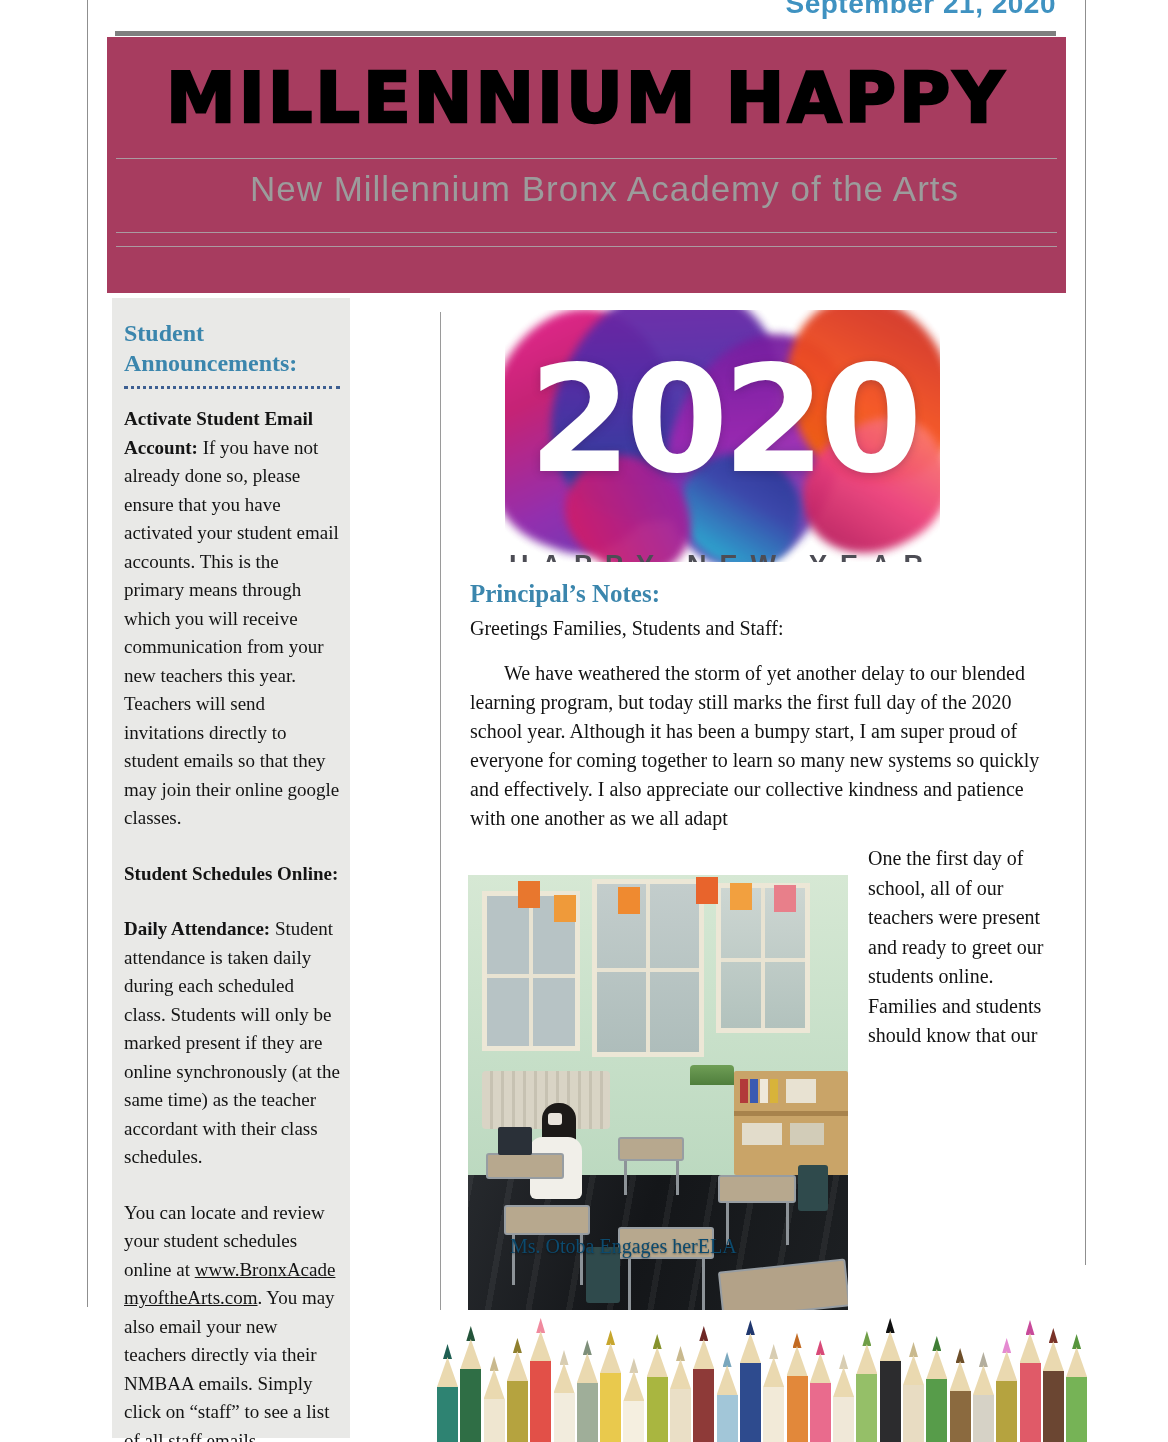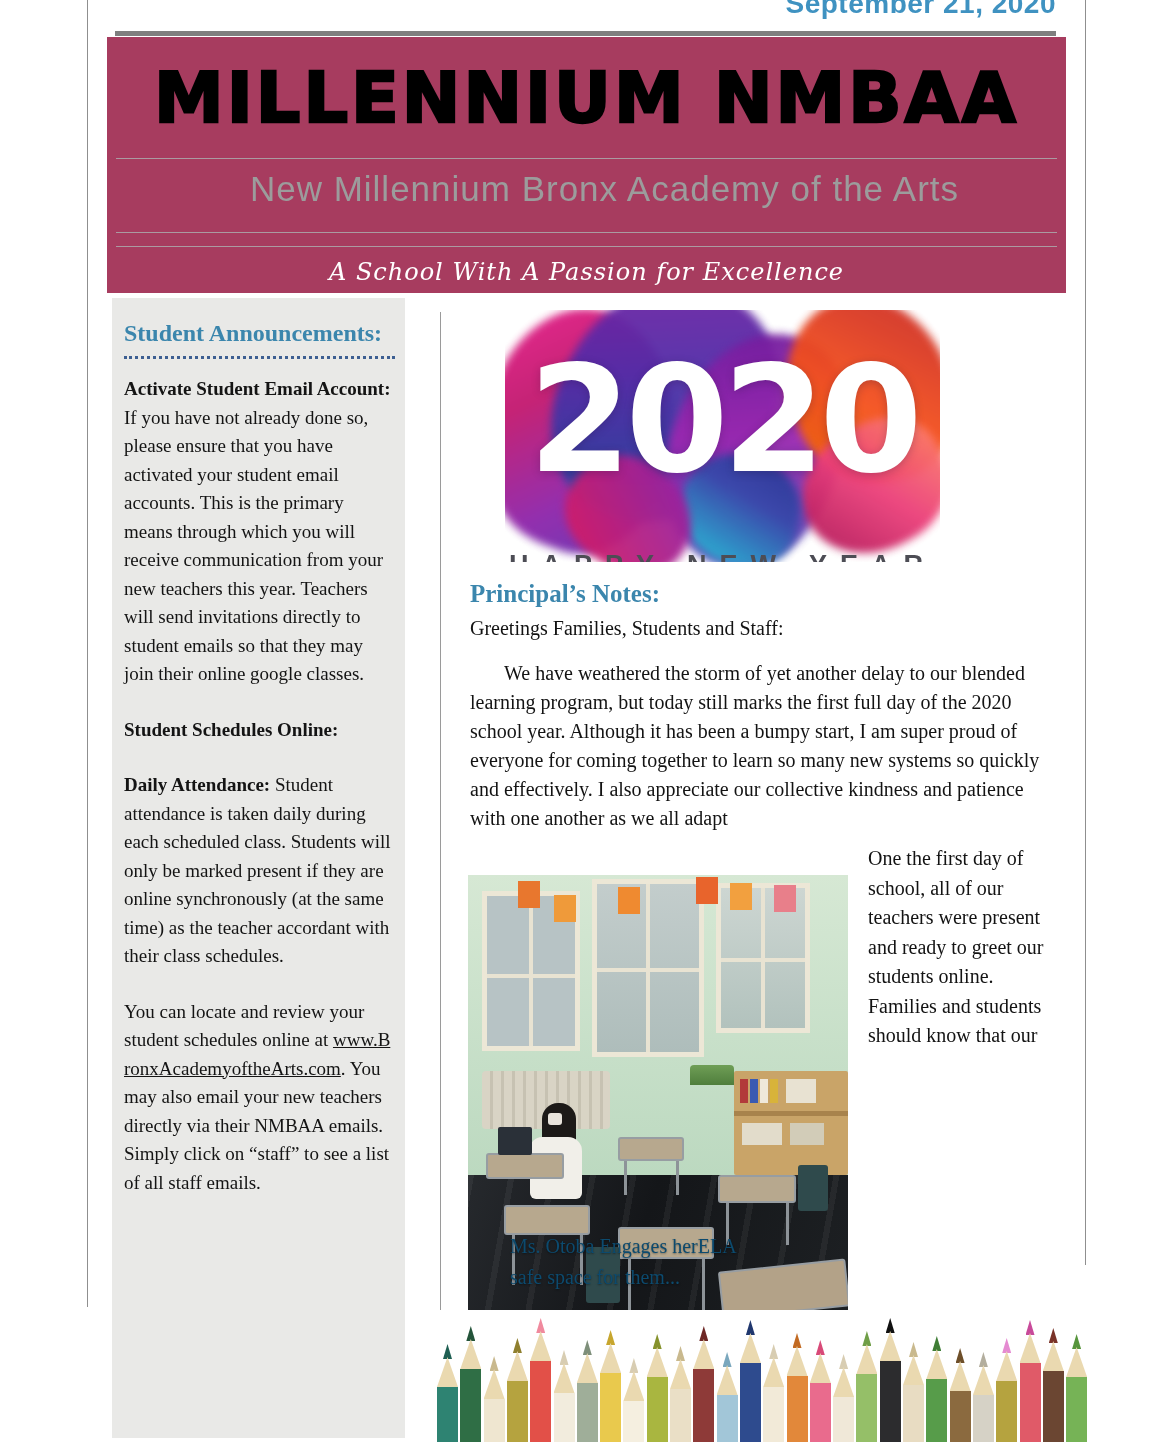--- a/index.html
+++ b/index.html
@@ -45,21 +45,21 @@
     font-size:35px;color:#9c9c9c;letter-spacing:1px;padding-left:36px;
   }
   #m-tagline{
     position:absolute;left:0;right:0;top:221px;
     font-family:"DejaVu Serif","Liberation Serif",serif;
     font-style:italic;font-size:24px;color:#ffffff;letter-spacing:1px;
   }
 
   
   #sidebar{
-    left:112px;top:298px;width:293px;height:1140px;
+    left:112px;top:298px;width:238px;height:1140px;
     background:#e9e9e7;box-sizing:border-box;
     padding:20px 10px 0 12px;
   }
   #sidebar h2{
     margin:0 0 8px 0;
     font-family:"Liberation Serif",serif;font-weight:bold;
     font-size:24px;line-height:30px;color:#3b86ad;
   }
   #sb-dotted{border-bottom:3px dotted #3d5f92;margin:6px 0 16px 0;height:0;}
   #sidebar h3{
@@ -126,26 +126,25 @@
 <body>
 
 <div class="abs" id="page-line-left"></div>
 <div class="abs" id="page-line-right"></div>
 
 <div class="abs" id="date">September 21, 2020</div>
 
 <div class="abs" id="gray-bar"></div>
 
 <div class="abs" id="masthead">
-  <div id="m-title">MILLENNIUM NMBAA</div>
+  <div id="m-title">MILLENNIUM HAPPY</div>
   <div class="m-rule" id="m-rule1"></div>
   <div id="m-subtitle">New Millennium Bronx Academy of the Arts</div>
   <div class="m-rule" id="m-rule2"></div>
   <div class="m-rule" id="m-rule3"></div>
-  <div id="m-tagline">A School With A Passion for Excellence</div>
 </div>
 
 <div class="abs" id="sidebar">
   <h2>Student Announcements:</h2>
   <div id="sb-dotted"></div>
   <p><b>Activate Student Email Account:</b><span> If you have not already done so, please ensure that you have activated your student email accounts. This is the primary means through which you will receive communication from your new teachers this year. Teachers will send invitations directly to student emails so that they may join their online google classes.</span></p>
   <h4>Student Schedules Online:</h4>
   <p><b>Daily Attendance:</b><span> Student attendance is taken daily during each scheduled class. Students will only be marked present if they are online synchronously (at the same time) as the teacher accordant with their class schedules.</span></p>
   <p><span>You can locate and review your student schedules online at </span><a id="sb-link" href="#">www.BronxAcademyoftheArts.com</a><span>.  You may also email your new teachers directly via their NMBAA emails. Simply click on “staff” to see a list of all staff emails.</span></p>
 </div>
@@ -232,21 +231,20 @@
   <div class="ph leg" style="left:44px;top:360px;height:50px;"></div>
   <div class="ph leg" style="left:112px;top:360px;height:50px;"></div>
   <div class="ph desktop" style="left:150px;top:352px;width:96px;height:32px;"></div>
   <div class="ph leg" style="left:160px;top:384px;height:54px;"></div>
   <div class="ph leg" style="left:234px;top:384px;height:54px;"></div>
   <div class="ph chair" style="left:118px;top:372px;width:34px;height:56px;"></div>
   <div class="ph desktop" style="left:252px;top:390px;width:128px;height:48px;transform:rotate(-6deg);background:#b3a288;"></div>
 
   <div id="photo-caption">
     <div>Ms. Otoba Engages herELA</div>
-    <div>safe space for them...</div>
   </div>
 </div>
 
 <div class="abs" id="pencils">
   <div id="pencil-row">
       <div class="pencil" style="left: 0px; height: 98px;">
         <div class="p-lead" style="background:#1f5f52"></div>
         <div class="p-wood"></div>
         <div class="p-body" style="background:#2e8372"></div>
       </div>

